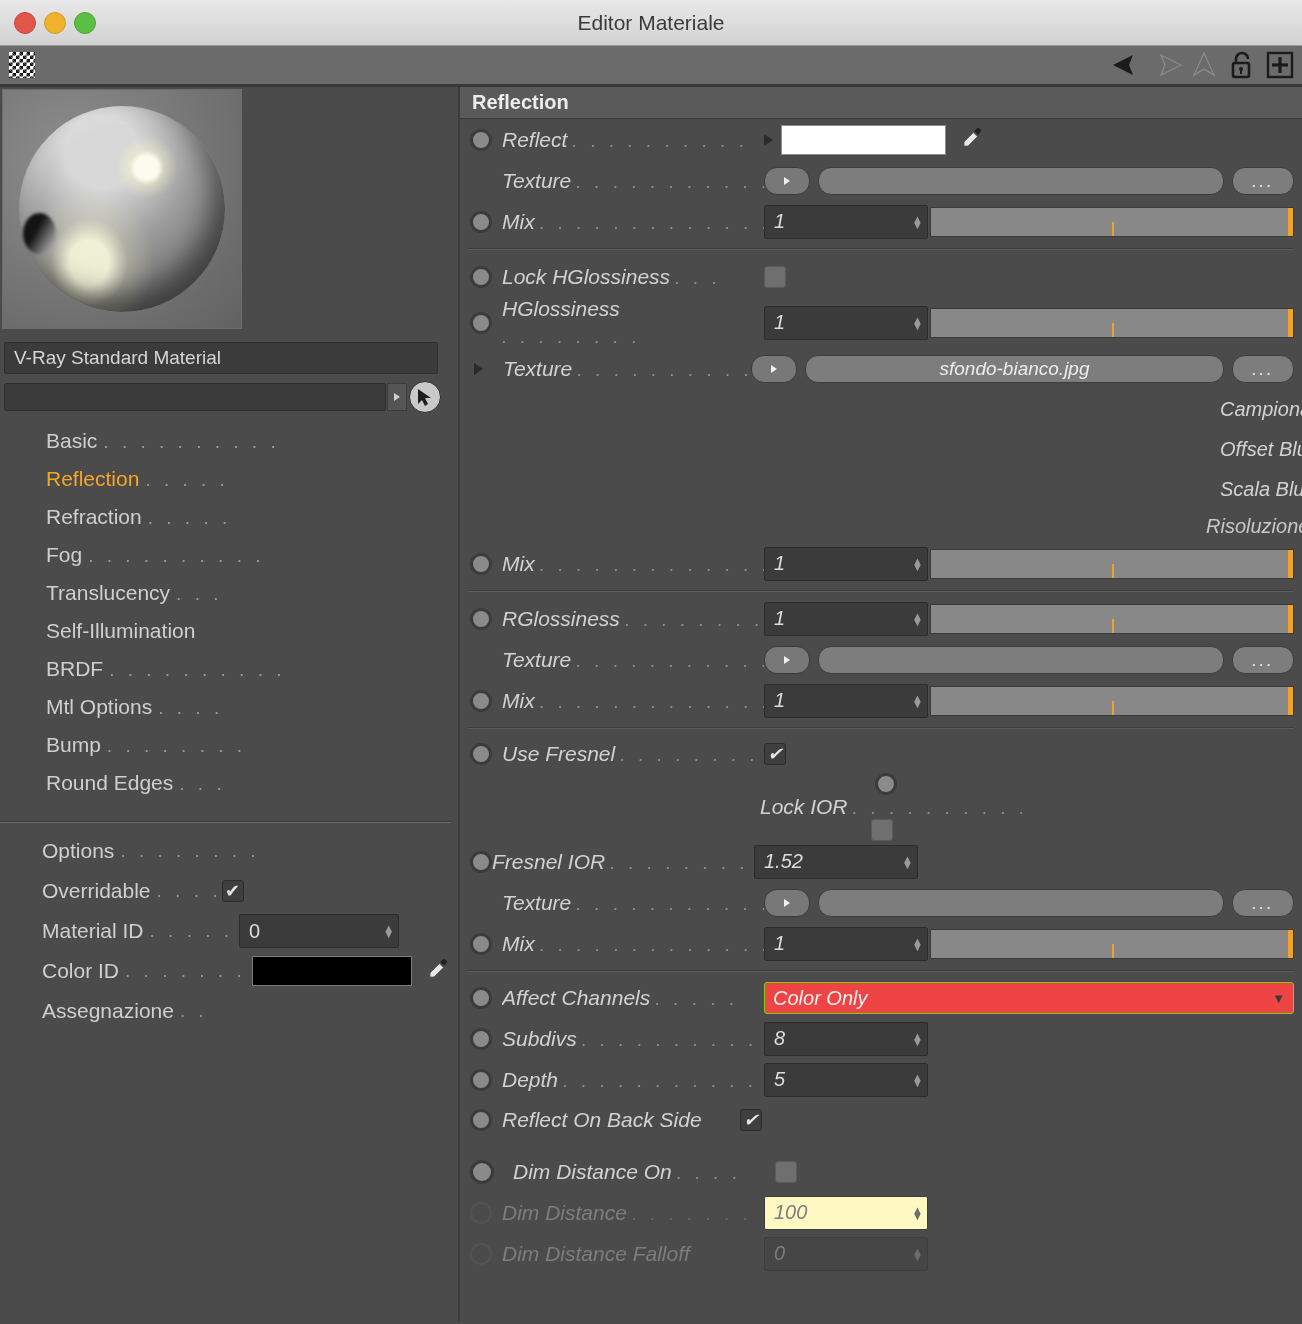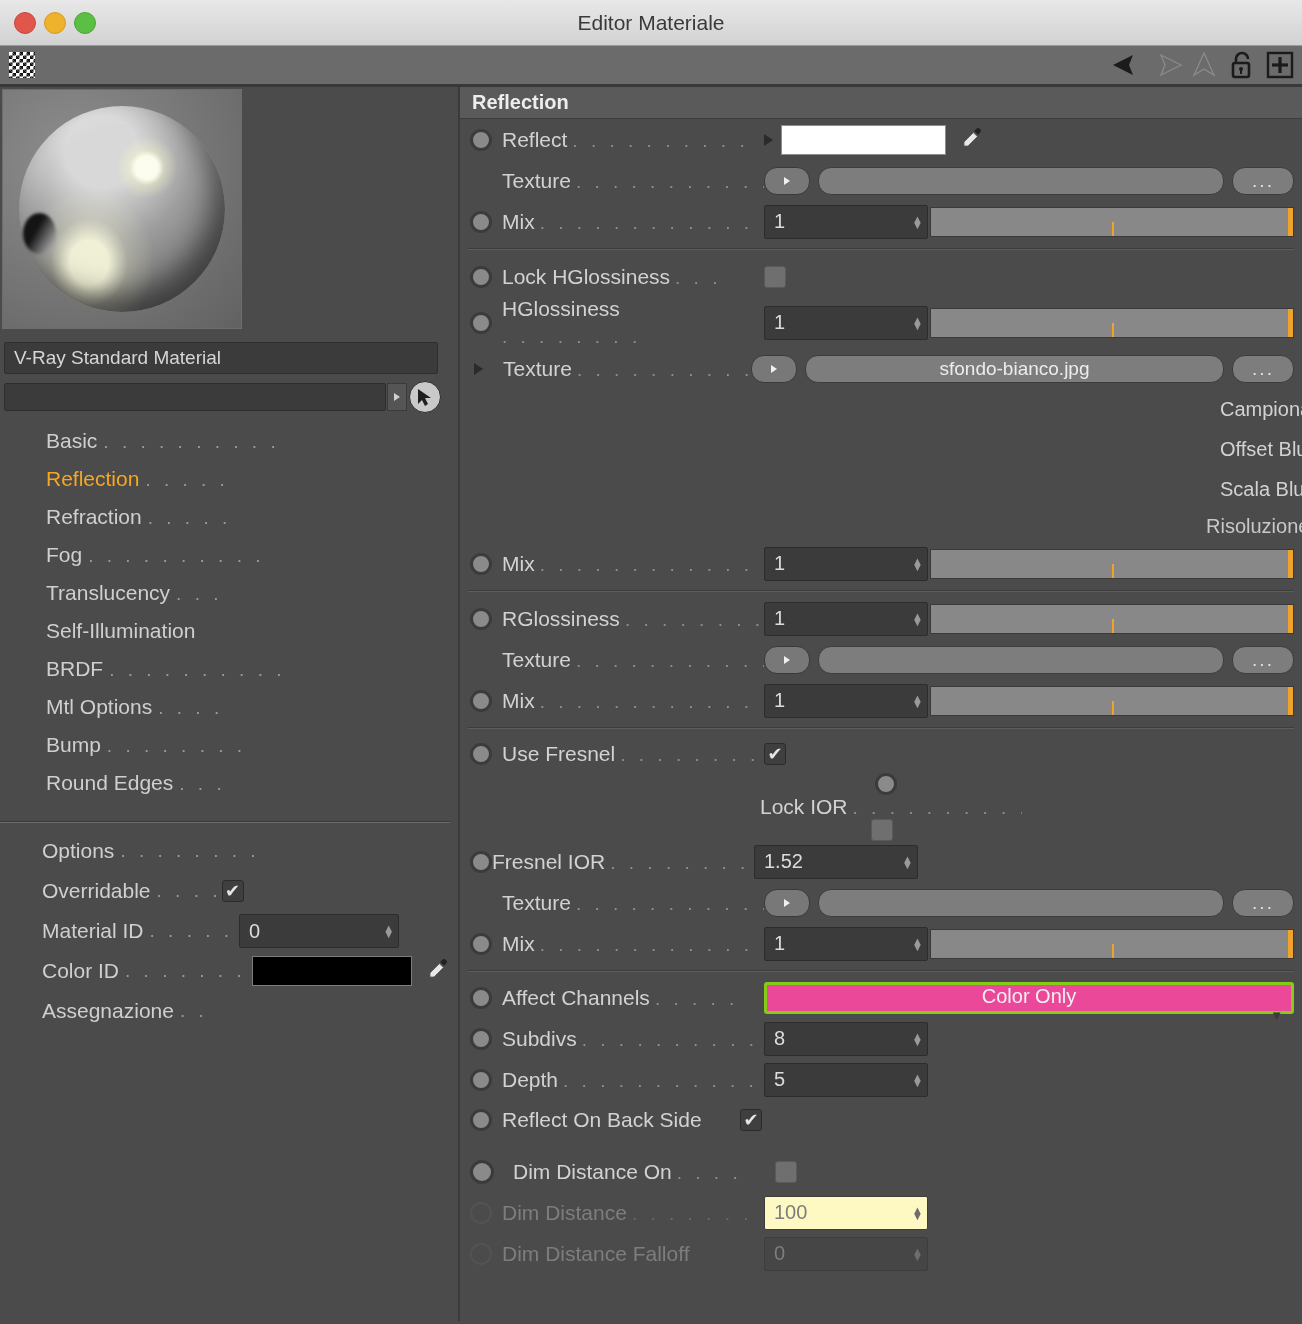--- a/index.html
+++ b/index.html
@@ -112,21 +112,21 @@
   }
   .spin { margin-left: auto; display: flex; flex-direction: column; line-height: 6px; color: #9a9a9a; font-size: 11px; }
   .swatch-black { width: 160px; height: 30px; background: #000; border: 1px solid #7d7d7d; }
   
   .right { flex: 1; background: #4b4b4b; overflow: hidden; position: relative; }
   .section-head {
     background: #5a5a5a; height: 32px; display: flex; align-items: center;
     padding-left: 12px; font-size: 20px; font-weight: bold; color: #ededed;
     border-bottom: 1px solid #3c3c3c;
   }
-  .row { display: flex; align-items: center; min-height: 41px; padding-left: 10px; }
+  .row { display: flex; align-items: center; min-height: 41px; padding-left: 10px; font-style: italic; }
   .toggle {
     width: 22px; height: 22px; border-radius: 50%;
     background: #8a8a8a; border: 3px solid #3b3b3b; flex: 0 0 auto;
   }
   .toggle.big { width: 24px; height: 24px; }
   .toggle.blank { background: transparent; border: none; }
   .toggle.dim { background: transparent; border: 2px solid #555; opacity: .8; }
   .tri-right {
     width: 0; height: 0; border-left: 9px solid #2a2a2a;
     border-top: 6px solid transparent; border-bottom: 6px solid transparent;
@@ -161,23 +161,23 @@
     position: relative; margin-left: 2px;
   }
   .slider-tick { position: absolute; top: 50%; height: 50%; width: 2px; background: #f0a32a; }
   .slider-handle { position: absolute; right: 0; top: 0; height: 100%; width: 5px; background: #f0a32a; }
   .sep { height: 2px; background: #5e5e5e; border-top: 1px solid #3c3c3c; margin: 6px 8px 6px 8px; }
   .tex-preview { width: 98px; height: 62px; background: radial-gradient(circle at 55% 45%, #ffffff 10%, #f2f2f2 38%, #cfcfcf 100%); }
   .blur-grid { margin-left: 14px; }
   .blur-row { display: flex; align-items: center; height: 40px; }
   .blur-lbl { width: 180px; font-size: 20px; color: #d2d2d2; }
   .combo {
-    height: 32px; background: #ec4899; border: 3px solid #84cc16; border-radius: 3px;
+    height: 32px; background: #ef4444; border: 1px solid #84cc16; border-radius: 3px;
     display: flex; align-items: center; padding: 0 8px;
-    font-size: 20px; color: #f0f0f0; flex-direction: column;
+    font-size: 20px; color: #f0f0f0;
   }
   .combo .caret { margin-left: auto; color: #3a3a3a; font-size: 13px; }
   .res-text { font-size: 20px; color: #c8c8c8; padding-left: 10px; white-space: nowrap; }
   .footer-bar { height: 44px; background: #4b4b4b; }
 </style>
 </head>
 <body>
 
 <div class="titlebar">
   <div class="traffic">

